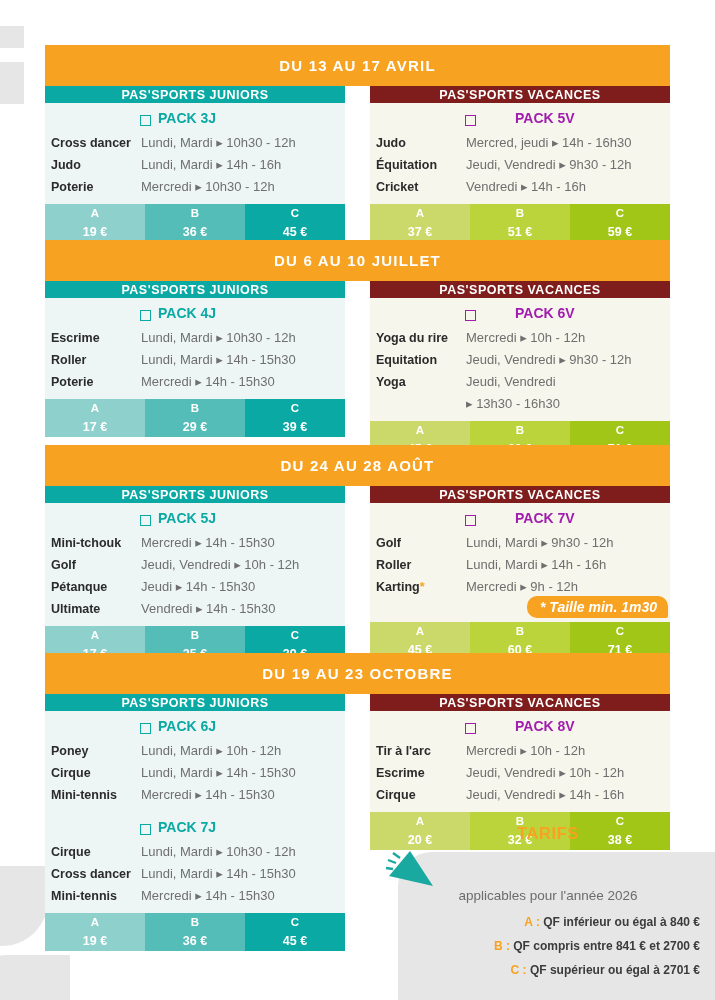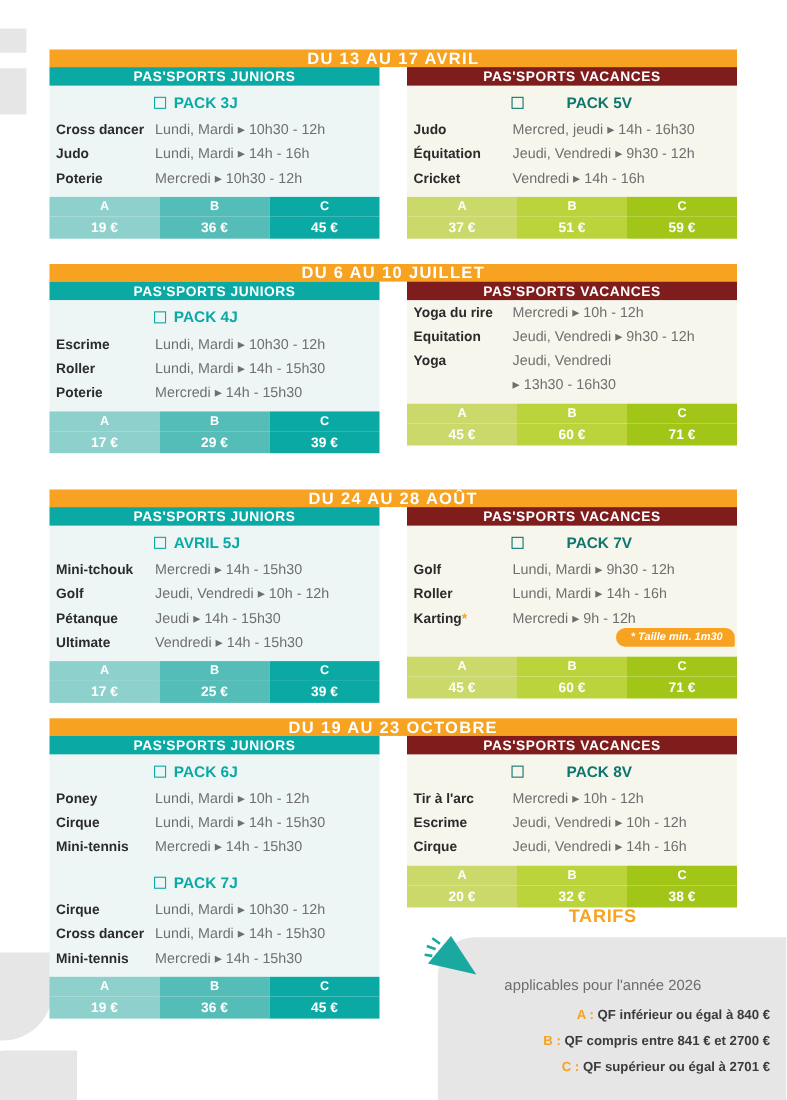--- a/index.html
+++ b/index.html
@@ -38,44 +38,44 @@
   }
   .tarif-line .lbl { color:#f7a220; font-weight:bold; }
   .tl-a { top:915px; } .tl-b { top:939px; } .tl-c { top:963px; }
 
   
   .tri-deco { position:absolute; left:383px; top:846px; width:54px; height:48px; }
 
   
   .block { position:absolute; left:45px; width:625px; }
   .block-title {
-    height:16px; background:#f7a220; color:#fff;
+    height:41px; background:#f7a220; color:#fff;
     display:flex; align-items:center; justify-content:center;
     font-weight:bold; font-size:15px; letter-spacing:1.2px;
   }
   .cols { display:flex; }
   .col { width:300px; }
   .col-gap { width:25px; }
   .col-head {
     height:17px; color:#fff; display:flex; align-items:center; justify-content:center;
     font-weight:bold; font-size:12.5px; letter-spacing:.5px;
   }
   .col.juniors .col-head { background:#0aa9a4; }
   .col.vacances .col-head { background:#7f1d1d; }
 
   .pack-body { padding:0; }
   .col.juniors .pack-body { background:#eef6f5; }
   .col.vacances .pack-body { background:#f6f6ec; }
 
   .pack-title {
-    display:flex; align-items:center; gap:7px;
+    display:flex; align-items:flex-end; gap:7px;
     padding:7px 0 6px 95px; font-weight:bold; font-size:14px;
   }
   .col.juniors .pack-title { color:#0aa9a4; }
-  .col.vacances .pack-title { color:#0f766e;gap:39px; }
+  .col.vacances .pack-title { color:#a21caf;gap:39px; }
   .chk { width:11px; height:11px; border:1.8px solid currentColor; display:inline-block; }
 
   .act-row { display:flex; padding:0 0 0 6px; min-height:22px; align-items:flex-start; }
   .act-name {
     width:90px; flex:none; font-weight:bold; font-size:12.5px; color:#2b2b2b;
     line-height:22px;
   }
   .act-when { font-size:13px; color:#6f6f6f; line-height:22px; }
   .star { color:#f7a220; font-weight:bold; }
 
@@ -91,21 +91,21 @@
 
   
   .j-a { background:#8ed0cc; } .j-b { background:#55bdb8; } .j-c { background:#0aa9a4; }
   
   .v-a { background:#cbd96a; } .v-b { background:#bcd43c; } .v-c { background:#a2c617; }
 
   
   .badge-wrap { position:relative; height:18px; }
   .badge {
     position:absolute; right:2px; top:-2px;
-    background:#f7a220; color:#fff; font-size:10px; font-weight:bold;
+    background:#f7a220; color:#fff; font-size:14px; font-weight:bold;
     font-style:italic; padding:3px 11px 3px 13px;
     border-radius:10px 10px 2px 10px; white-space:nowrap;
   }
 </style>
 </head>
 <body>
 
 <div class="page">
 
   <div class="deco-gray deco-g1"></div>
@@ -216,20 +216,24 @@
             <div class="price-val">
               <div class="j-a">17 €</div>
               <div class="j-b">29 €</div>
               <div class="j-c">39 €</div>
             </div>
           </div>
           <div class="col-gap"></div>
           <div class="col vacances">
             <div class="col-head">PAS'SPORTS VACANCES</div>
             <div class="pack-body">
+              <div class="pack-title">
+                <span class="chk"></span>
+                <span>PACK 6V</span>
+              </div>
               <div class="act-row">
                 <div class="act-name"><span>Yoga du rire</span></div>
                 <div class="act-when"><span>Mercredi ▸ 10h - 12h</span></div>
               </div>
               <div class="act-row">
                 <div class="act-name"><span>Equitation</span></div>
                 <div class="act-when"><span>Jeudi, Vendredi ▸ 9h30 - 12h</span></div>
               </div>
               <div class="act-row">
                 <div class="act-name"><span>Yoga</span></div>
@@ -251,21 +255,21 @@
         </div>
       </div>
       <div class="block" style="top:445px">
         <div class="block-title">DU 24 AU 28 AOÛT</div>
         <div class="cols">
           <div class="col juniors">
             <div class="col-head">PAS'SPORTS JUNIORS</div>
             <div class="pack-body">
               <div class="pack-title">
                 <span class="chk"></span>
-                <span>AVRIL  5J</span>
+                <span>PACK  5J</span>
               </div>
               <div class="act-row">
                 <div class="act-name"><span>Mini-tchouk</span></div>
                 <div class="act-when"><span>Mercredi ▸ 14h - 15h30</span></div>
               </div>
               <div class="act-row">
                 <div class="act-name"><span>Golf</span></div>
                 <div class="act-when"><span>Jeudi, Vendredi ▸ 10h - 12h</span></div>
               </div>
               <div class="act-row">

